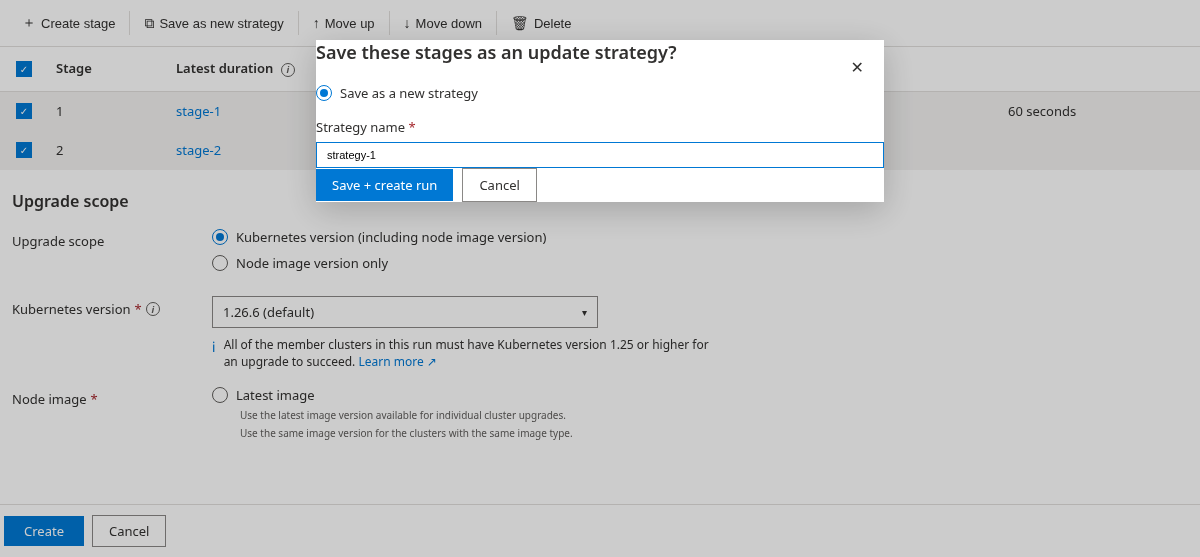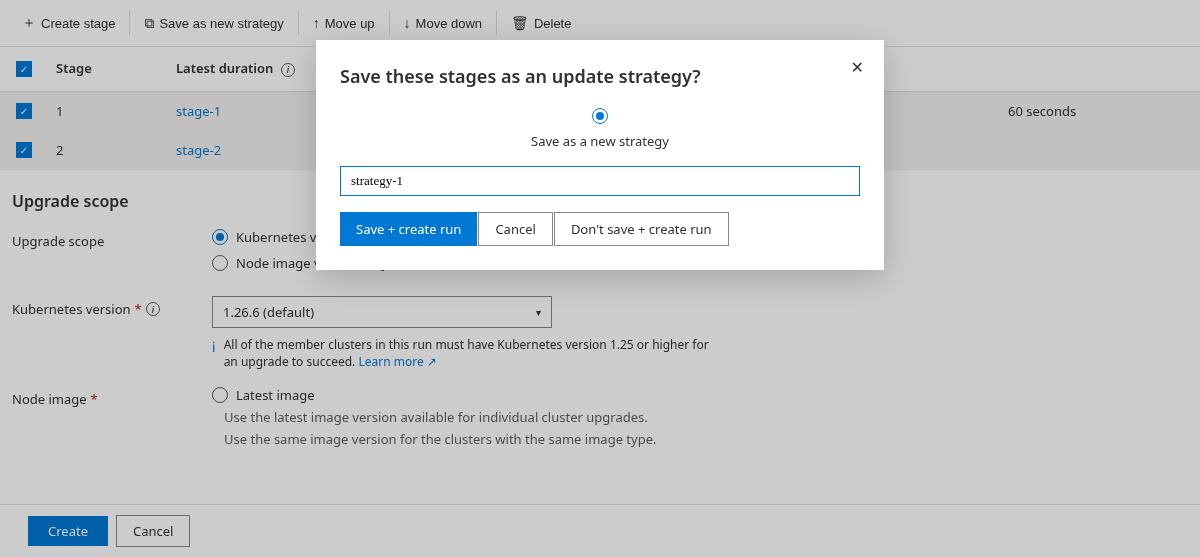--- a/index.html
+++ b/index.html
@@ -152,21 +152,21 @@
     }
     .radio-label { font-size: 13px; color: #323130; }
 
     
     .dropdown {
       display: flex;
       align-items: center;
       justify-content: space-between;
       border: 1px solid #8a8886;
       padding: 6px 10px;
-      width: 340px;
+      width: 386px;
       cursor: pointer;
       background: #fff;
       font-size: 13px;
     }
     .dropdown-chevron { font-size: 10px; color: #323130; }
 
     
     .info-box {
       display: flex;
       gap: 8px;
@@ -178,37 +178,37 @@
     .info-icon {
       color: #0078d4;
       font-size: 14px;
       flex-shrink: 0;
       margin-top: 1px;
     }
     .learn-more { color: #0078d4; text-decoration: none; }
 
     
     .radio-sublabel {
-      font-size: 13px;
+      font-size: 10px;
       color: #605e5c;
-      margin-left: 12px;
+      margin-left: 28px;
       margin-top: -4px;
       margin-bottom: 8px;
     }
 
     
     .bottom-bar {
       position: fixed;
       bottom: 0;
       left: 0;
       right: 0;
       display: flex;
       align-items: center;
       gap: 8px;
-      padding: 10px 28px;
+      padding: 10px 4px;
       border-top: 1px solid #e1dfdd;
       background: #fff;
     }
     .btn-primary {
       background: #0078d4;
       color: #fff;
       border: none;
       padding: 6px 20px;
       font-size: 13px;
       cursor: pointer;
@@ -230,21 +230,20 @@
       top: 0; left: 0; right: 0; bottom: 0;
       background: rgba(0,0,0,0.2);
       display: flex;
       align-items: flex-start;
       justify-content: center;
       padding-top: 40px;
     }
     .modal {
       background: #fff;
       width: 568px;
-      padding: 24px;
       box-shadow: 0 8px 32px rgba(0,0,0,0.2);
       position: relative;
     }
     .modal-title {
       font-size: 18px;
       font-weight: 600;
       color: #323130;
       margin-bottom: 20px;
       padding-right: 24px;
     }
@@ -258,41 +257,40 @@
       cursor: pointer;
       color: #323130;
       line-height: 1;
       padding: 4px;
     }
     .modal-radio {
       display: flex;
       align-items: center;
       gap: 8px;
       margin-bottom: 16px;
-      flex-direction: column;
     }
     .modal-radio-label { font-size: 13px; color: #323130; }
     .strategy-name-label {
       font-size: 13px;
       color: #323130;
       margin-bottom: 6px;
     }
     .required-star { color: #a4262c; }
     .strategy-input {
       width: 100%;
       border: 1.5px solid #0078d4;
       padding: 6px 10px;
-      font-size: 13px;
-      font-family: Liberation Serif, serif;
+      font-size: 11px;
+      font-family: Liberation Sans, sans-serif;
       outline: none;
-      margin-bottom: 16px;
     }
     .modal-actions {
       display: flex;
-      gap: 1px;
+      gap: 9px;
+      align-items: center;
     }
     .btn-modal-primary {
       background: #0078d4;
       color: #fff;
       border: none;
       padding: 7px 16px;
       font-size: 13px;
       cursor: pointer;
       font-family: inherit;
       white-space: nowrap;
@@ -449,21 +447,24 @@
     <div class="modal-title">Save these stages as an update strategy?</div>
     <button class="modal-close">✕</button>
 
     <div class="modal-radio">
       <div class="radio-outer">
         <div class="radio-inner"></div>
       </div>
       <span class="modal-radio-label">Save as a new strategy</span>
     </div>
 
+    <div class="strategy-name-label">
+      <span>Strategy name</span>
+      <span class="required-star">*</span>
+    </div>
     <input type="text" class="strategy-input" value="strategy-1" style="">
 
     <div class="modal-actions">
       <button class="btn-modal-primary">Save + create run</button>
       <button class="btn-modal-secondary">Cancel</button>
-      <button class="btn-modal-secondary">Don't save + create run</button>
     </div>
   </div>
 </div>
 
 </body></html>

